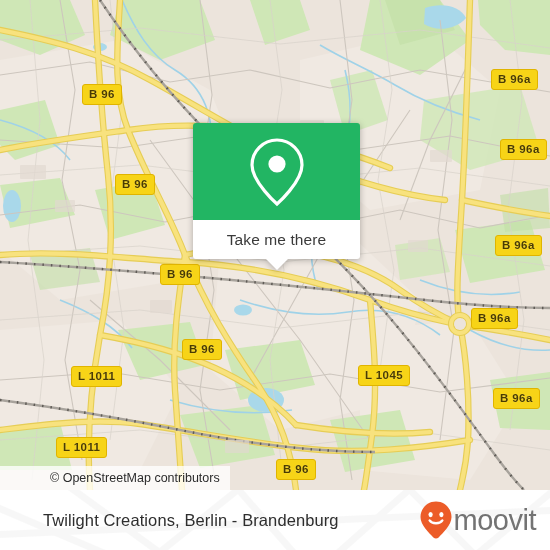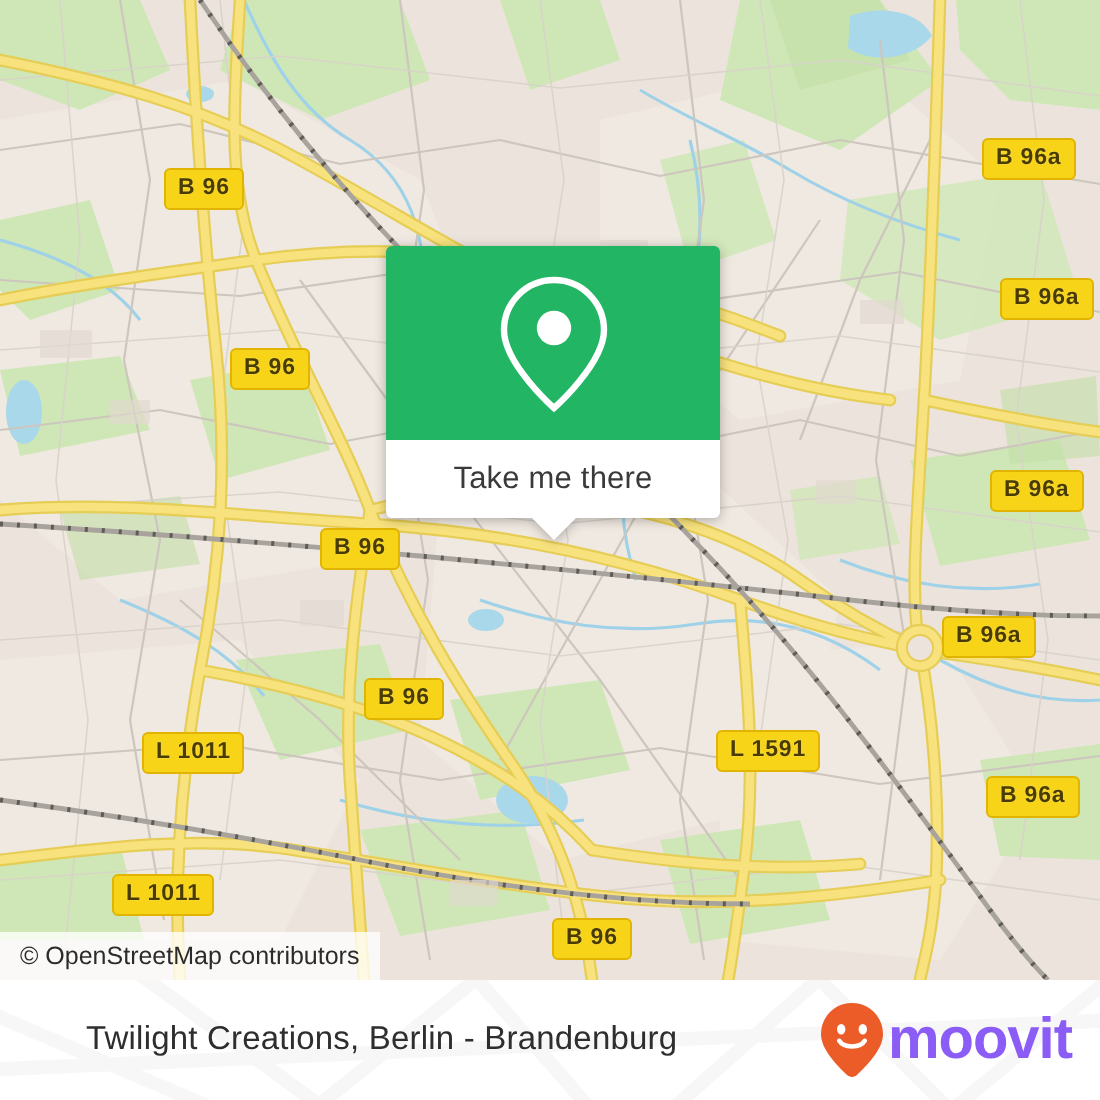--- a/index.html
+++ b/index.html
@@ -115,20 +115,21 @@
     display: flex;
     align-items: center;
     padding: 0 10px 0 10px;
     box-sizing: border-box;
   }
   #attribution-text {
     font-size: 12.5px;
     color: #2b2b2b;
     font-family: "Liberation Sans", sans-serif;
     white-space: nowrap;
+    margin-left: 40px;
   }
 
   
   #footer {
     position: absolute;
     left: 0;
     top: 490px;
     width: 550px;
     height: 60px;
     background: #ffffff;
@@ -156,23 +157,23 @@
     position: absolute;
     right: 14px;
     top: 50%;
     transform: translateY(-50%);
     display: flex;
     align-items: center;
     gap: 1px;
   }
   #brand-text {
     font-size: 29px;
-    color: #8b5cf6;
-    font-family: "Liberation Sans", sans-serif;
-    font-weight: bold;
+    color: #737373;
+    font-family: "Liberation Sans", sans-serif;
+    font-weight: normal;
     letter-spacing: -0.5px;
     line-height: 1;
   }
 </style>
 </head>
 <body>
 
 <div id="app">
 
   <div id="map-area">
@@ -330,21 +331,21 @@
 
     <div class="shield" style="left:82px;  top:44px;">B 96</div>
     <div class="shield" style="left:491px; top:29px;">B 96a</div>
     <div class="shield" style="left:500px; top:99px;">B 96a</div>
     <div class="shield" style="left:115px; top:134px;">B 96</div>
     <div class="shield" style="left:495px; top:195px;">B 96a</div>
     <div class="shield" style="left:160px; top:224px;">B 96</div>
     <div class="shield" style="left:471px; top:268px;">B 96a</div>
     <div class="shield" style="left:182px; top:299px;">B 96</div>
     <div class="shield" style="left:71px;  top:326px;">L 1011</div>
-    <div class="shield" style="left:358px; top:325px;">L 1591</div>
+    <div class="shield" style="left:358px; top:325px;">L 1045</div>
     <div class="shield" style="left:493px; top:348px;">B 96a</div>
     <div class="shield" style="left:56px;  top:397px;">L 1011</div>
     <div class="shield" style="left:276px; top:419px;">B 96</div>
 
     <div id="callout">
       <div id="callout-image">
         <svg width="58" height="72" viewBox="0 0 58 72">
           <path d="M29 4 C15.2 4 4 15.2 4 29 C4 46 29 68 29 68 C29 68 54 46 54 29 C54 15.2 42.8 4 29 4 Z" fill="none" stroke="#ffffff" stroke-width="3.2"></path>
           <circle cx="29" cy="28" r="8.6" fill="#ffffff"></circle>
         </svg>

